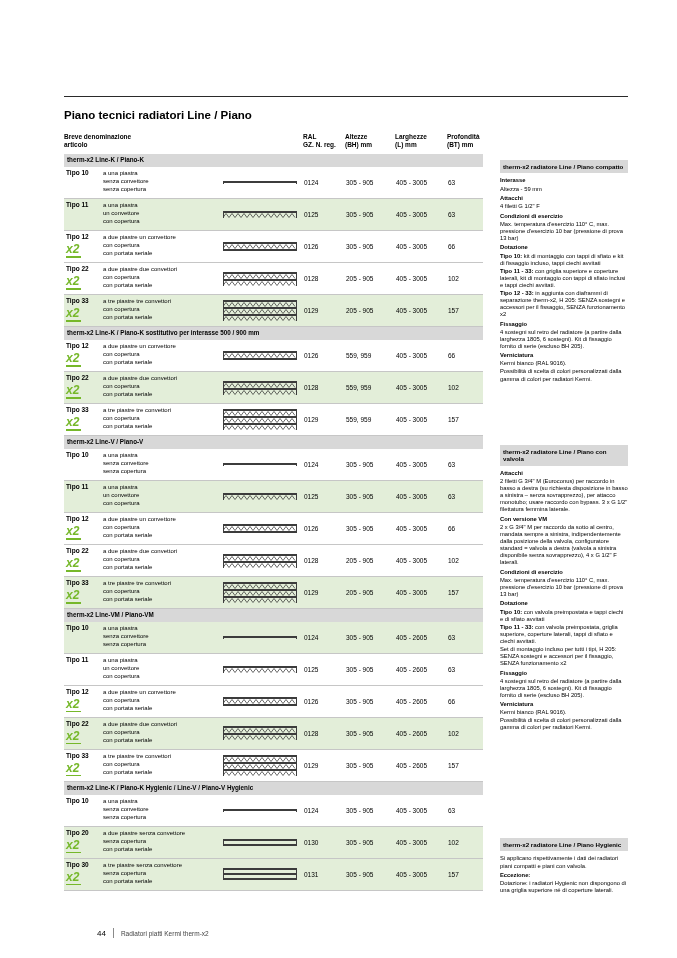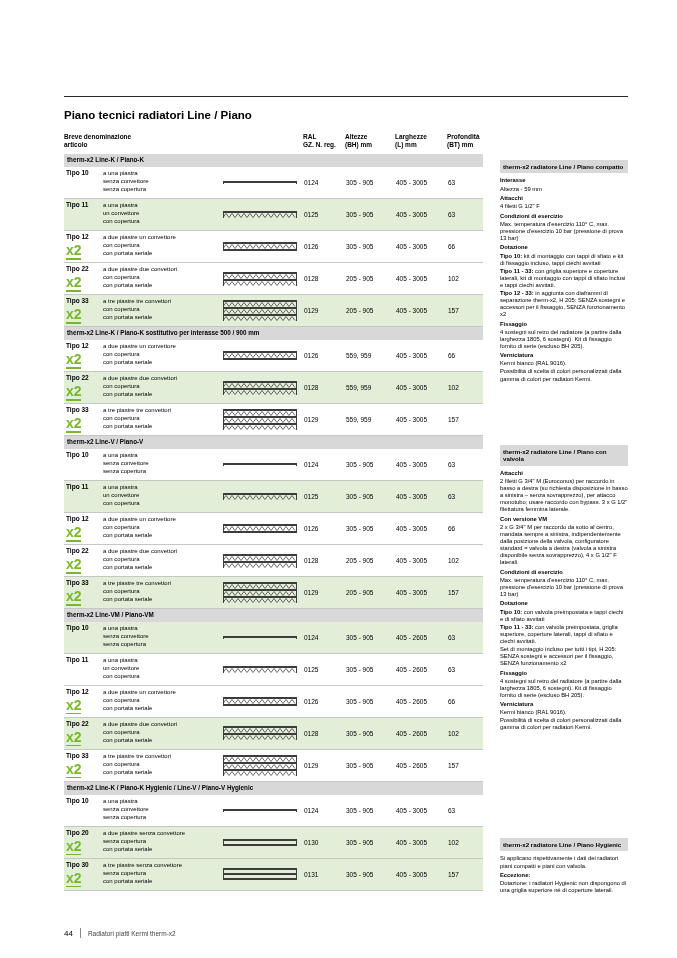--- a/index.html
+++ b/index.html
@@ -14,35 +14,35 @@
   .table{position:absolute;left:64px;top:133px;width:419px;}
   .grid{display:grid;grid-template-columns:38px 115px 86px 42px 50px 52px 36px;}
   .thead{font-size:6.5px;font-weight:bold;line-height:1.25;padding-bottom:5px;}
   .thead .th div{white-space:nowrap;}
   .section-bar{background:var(--bar);font-size:6.3px;font-weight:bold;padding:3px 3px;line-height:1.1;}
   .row{min-height:31px;border-bottom:1px solid #c6c6c6;align-items:center;font-size:6.5px;}
   .row.hl{background:var(--hl);}
   .cell{padding:2px 1px;}
   .tipo{align-self:start;padding-left:2px;}
   .tname{font-weight:bold;font-size:6.5px;}
-  .x2{color:var(--green);font-weight:bold;font-size:14px;line-height:1;margin-top:3px;}
+  .x2{color:var(--green);font-weight:bold;font-style:italic;font-size:12px;line-height:1;margin-top:3px;}
   .x2line{width:15px;height:1.5px;background:var(--green);margin-top:1px;}
   .desc{align-self:start;font-size:6px;line-height:1.35;}
   .dia{display:flex;align-items:center;justify-content:center;}
   .num{font-size:6.5px;white-space:nowrap;}
   
   .sidebar{position:absolute;left:500px;top:0;width:128px;height:958px;}
   .sb-block{position:absolute;left:0;width:128px;}
   .sb-b1{top:160px;} .sb-b2{top:445px;} .sb-b3{top:838px;}
   .sb-header{background:var(--bar);font-size:6.2px;font-weight:bold;padding:3px;line-height:1.2;margin-bottom:4px;}
   .sb-block p{margin:0 0 1px;font-size:5.8px;line-height:1.22;}
   .sb-block p.lbl{margin-top:2.5px;}
   
   .footer{position:absolute;left:64px;top:928px;display:flex;align-items:center;gap:7px;}
-  .pageno{font-size:8px;font-weight:normal;}
+  .pageno{font-size:8px;font-weight:normal;margin-left:33px;}
   .fsep{width:1px;height:10px;background:#8a8a8a;}
   .ftext{font-size:6.5px;color:#444;}
 </style>
 </head>
 <body>
 
 <div class="rule"></div>
 <h1 class="title">Piano tecnici radiatori Line / Piano</h1>
 
 <div class="table">

